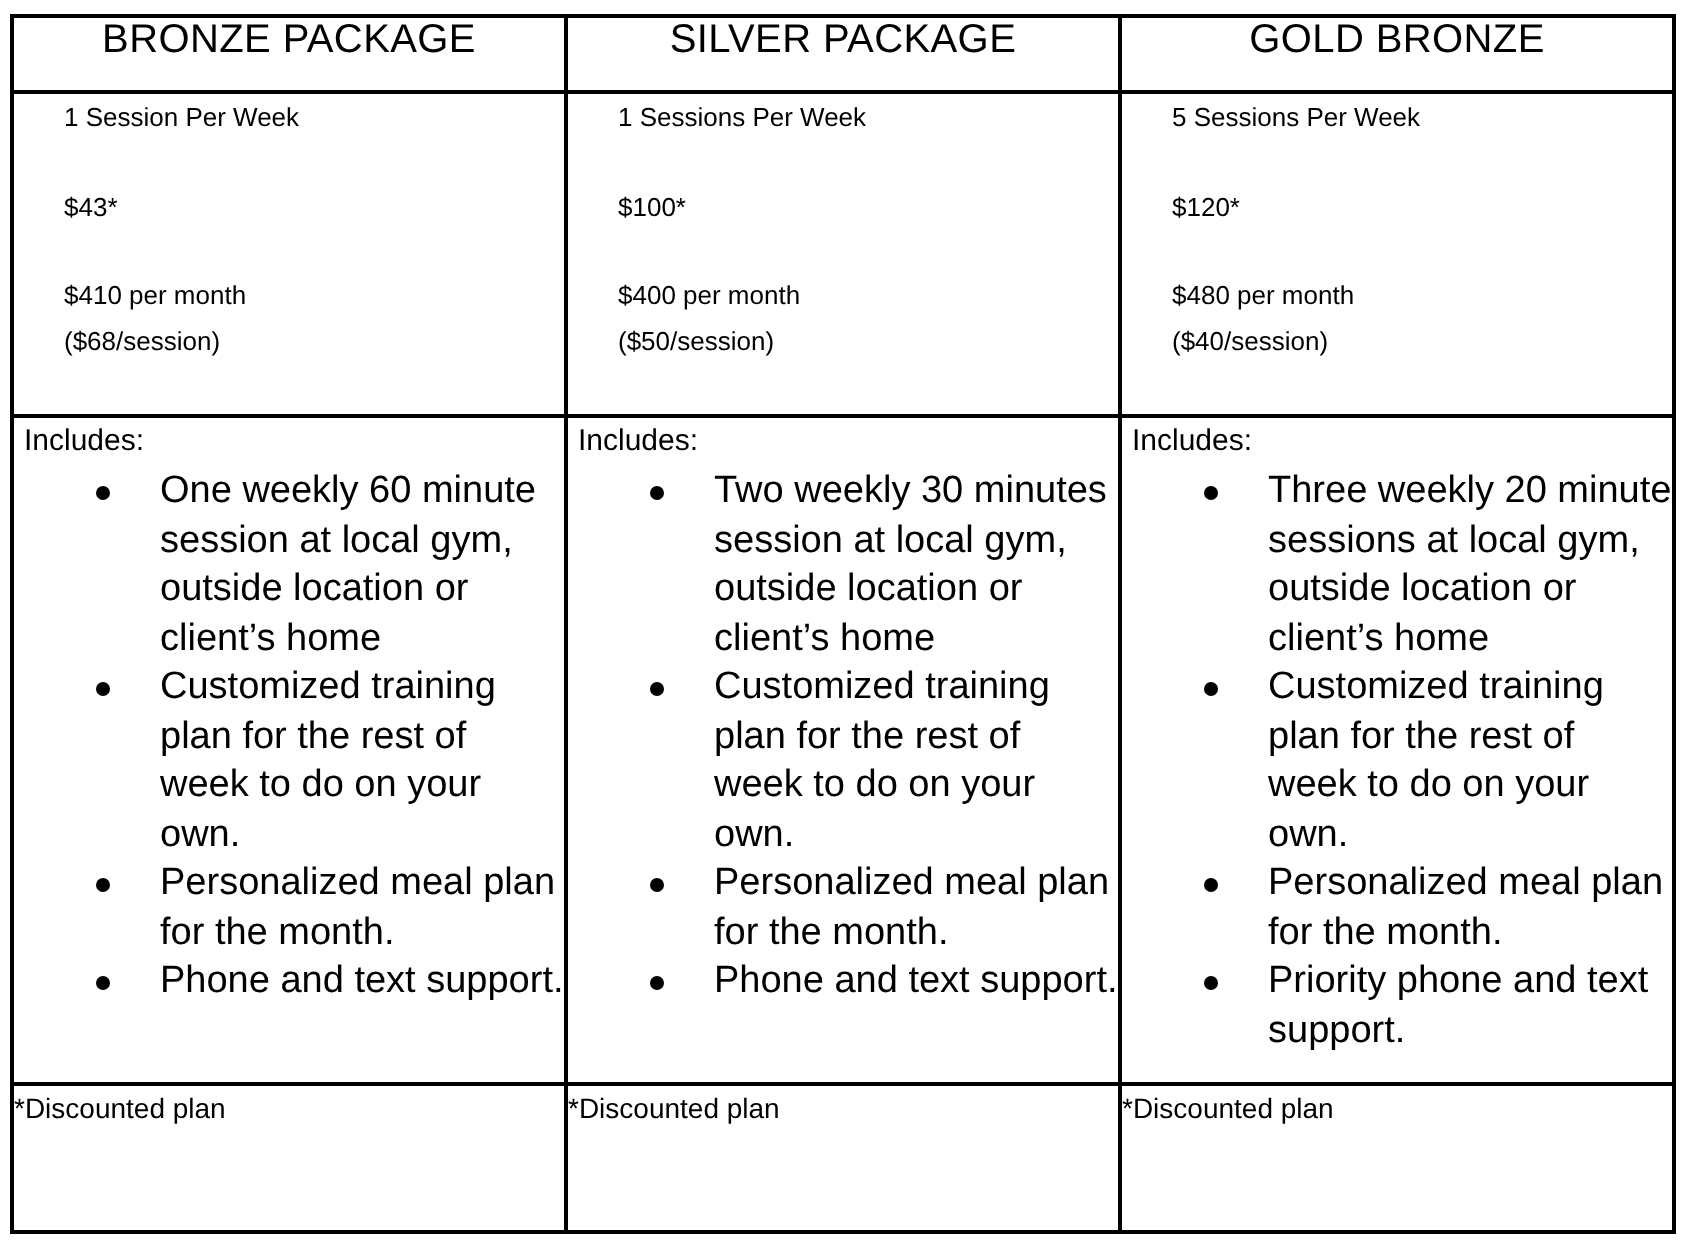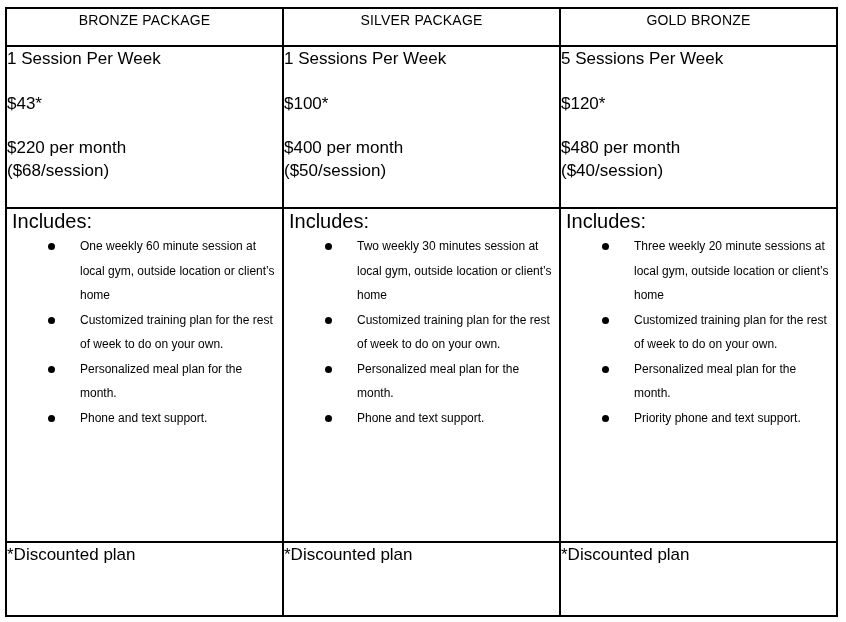--- a/index.html
+++ b/index.html
@@ -40,82 +40,83 @@
     background: #ffffff;
   }
 
   
   .hdr-cell {
     height: 36px;
     text-align: center;
     vertical-align: middle;
   }
   .hdr-label {
-    font-size: 14px;
+    font-size: 20px;
     line-height: 22px;
     letter-spacing: 0.2px;
     white-space: nowrap;
   }
 
   
   .price-cell {
     height: 160px;
     padding: 9px 10px 6px 9px;
   }
   .price-line {
-    font-size: 17px;
+    font-size: 13px;
     line-height: 23px;
     white-space: nowrap;
+    padding-left: 25px;
   }
   .price-gap {
     height: 22px;
   }
   .price-gap-sm {
     height: 21px;
   }
 
   
   .features-cell {
     height: 332px;
     padding: 8px 8px 4px 9px;
   }
   .includes-label {
-    font-size: 20px;
+    font-size: 15px;
     line-height: 24px;
     margin: 0 0 1px 5px;
   }
   ul.feature-list {
     list-style: none;
     margin: 0;
     padding: 0;
   }
   ul.feature-list li {
     position: relative;
-    font-size: 12px;
+    font-size: 19px;
     line-height: 24.5px;
     padding-left: 73px;
     margin: 0;
   }
   ul.feature-list li .bullet-dot {
     position: absolute;
     left: 41px;
     top: 9px;
     width: 7px;
     height: 7px;
     background: #000000;
     border-radius: 50%;
   }
 
   
   .note-cell {
     height: 72px;
     padding: 11px 10px 6px 9px;
   }
   .note-text {
-    font-size: 17px;
+    font-size: 14px;
     line-height: 23px;
     white-space: nowrap;
   }
 </style>
 </head>
 <body>
 
 <div class="sheet">
 
   <table class="pricing">
@@ -132,21 +133,21 @@
         <div class="hdr-label">GOLD BRONZE</div>
       </td>
     </tr>
 
     <tr>
       <td class="price-cell">
         <div class="price-line">1 Session Per Week</div>
         <div class="price-gap"></div>
         <div class="price-line">$43*</div>
         <div class="price-gap-sm"></div>
-        <div class="price-line">$220 per month</div>
+        <div class="price-line">$410 per month</div>
         <div class="price-line">($68/session)</div>
       </td>
       <td class="price-cell">
         <div class="price-line">1 Sessions Per Week</div>
         <div class="price-gap"></div>
         <div class="price-line">$100*</div>
         <div class="price-gap-sm"></div>
         <div class="price-line">$400 per month</div>
         <div class="price-line">($50/session)</div>
       </td>

